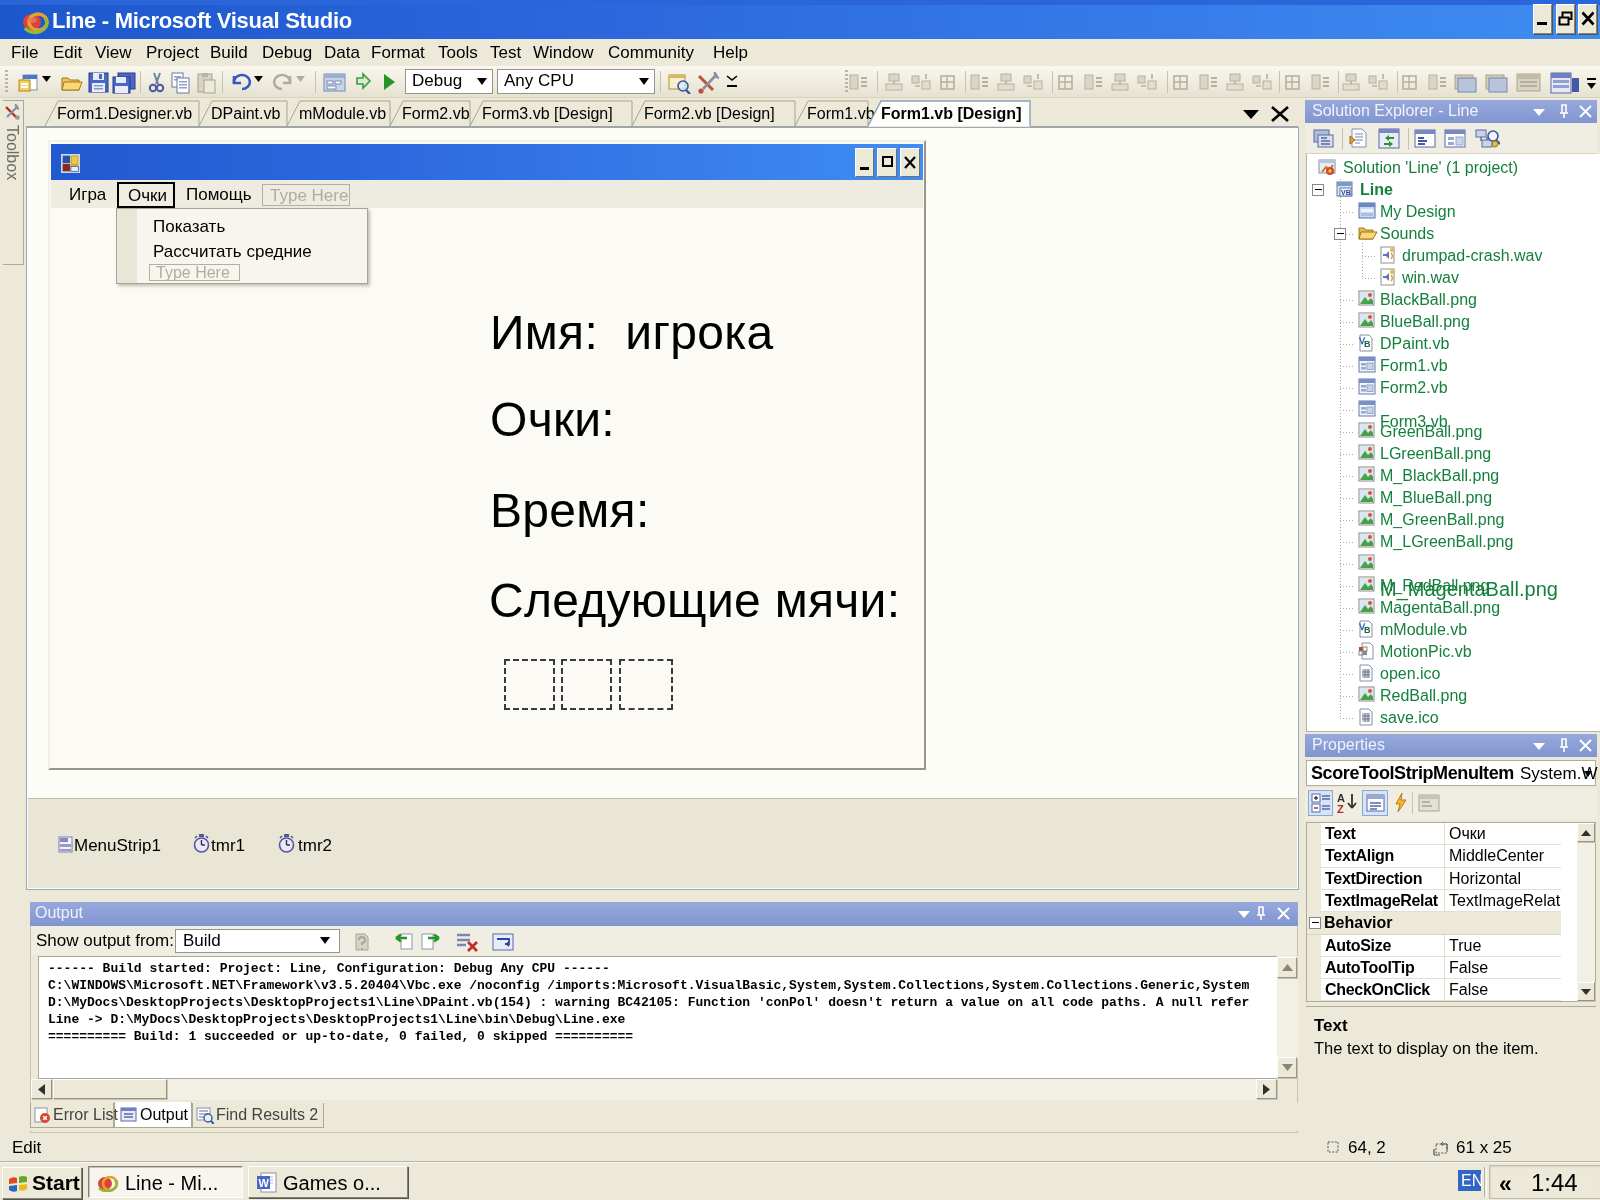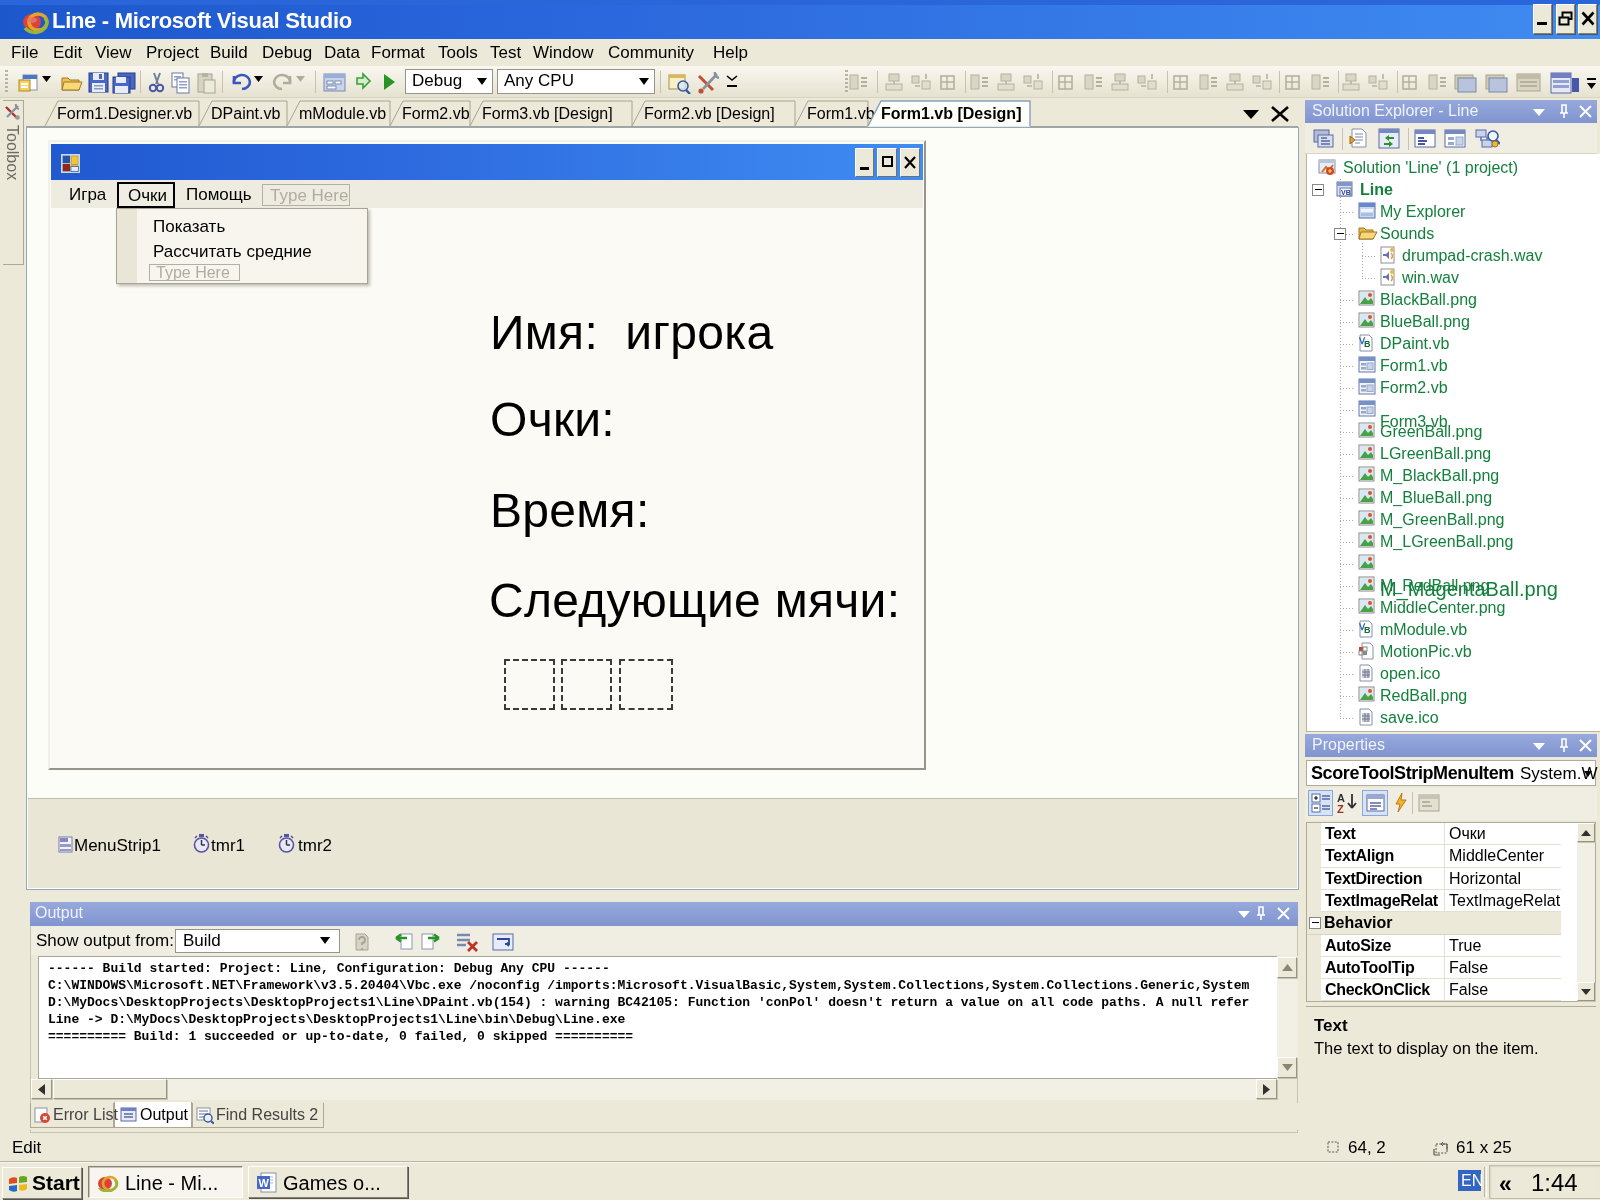--- a/index.html
+++ b/index.html
@@ -576,21 +576,21 @@
 <div class="abs" style="left:8px;top:35px;width:7px;height:1px;background:#000"></div>
 <div class="abs" style="left:33px;top:58px;width:15px;height:1px;background:repeating-linear-gradient(90deg,#b0ac9c 0 1px,transparent 1px 3px)"></div>
 <div class="abs" style="left:51px;top:47px;width:20px;height:20px">
       <svg class="abs" style="left:0;top:1px" width="18" height="17" viewBox="0 0 18 17">
         <rect x="1" y="1" width="16" height="15" fill="#c8d8f0" stroke="#5870a8"></rect>
         <rect x="1" y="1" width="16" height="4" fill="#6888c8"></rect>
         <rect x="3" y="7" width="12" height="3" fill="#f0f4fc"></rect>
         <rect x="3" y="11" width="12" height="3" fill="#a8c0e0"></rect>
       </svg>
     </div>
-<span class="abs" style="left:73px;top:49px;font-size:16px">My Explorer</span>
+<span class="abs" style="left:73px;top:49px;font-size:16px">My Design</span>
 <div class="abs" style="left:33px;top:80px;width:15px;height:1px;background:repeating-linear-gradient(90deg,#b0ac9c 0 1px,transparent 1px 3px)"></div>
 <div class="abs" style="left:51px;top:69px;width:20px;height:20px">
       <svg class="abs" style="left:0;top:2px" width="20" height="16" viewBox="0 0 20 16">
         <path d="M1 3 L1 14 L15 14 L15 5 L8 5 L6 3 Z" fill="#e8b848" stroke="#a07820"></path>
         <path d="M3 7 L19 7 L15 14 L1 14 Z" fill="#f8d878" stroke="#a07820"></path>
       </svg>
     </div>
 <span class="abs" style="left:73px;top:71px;font-size:16px">Sounds</span>
 <div class="abs" style="left:27px;top:74px;width:12px;height:12px;background:#fff;border:1px solid #888"></div>
 <div class="abs" style="left:30px;top:79px;width:7px;height:1px;background:#000"></div>
@@ -758,21 +758,21 @@
 <span class="abs" style="left:73px;top:423px;font-size:16px">M_RedBall.png</span>
 <div class="abs" style="left:33px;top:454px;width:15px;height:1px;background:repeating-linear-gradient(90deg,#b0ac9c 0 1px,transparent 1px 3px)"></div>
 <div class="abs" style="left:51px;top:443px;width:20px;height:20px">
       <svg class="abs" style="left:0;top:1px" width="17" height="17" viewBox="0 0 17 17">
         <rect x="1" y="1" width="15" height="14" fill="#fff" stroke="#888"></rect>
         <rect x="2" y="2" width="13" height="12" fill="#d8e8f0"></rect>
         <path d="M2 14 L7 7 L10 11 L13 8 L15 11 L15 14 Z" fill="#48a048"></path>
         <circle cx="12" cy="5" r="2" fill="#e05030"></circle>
       </svg>
     </div>
-<span class="abs" style="left:73px;top:445px;font-size:16px">MiddleCenter.png</span>
+<span class="abs" style="left:73px;top:445px;font-size:16px">MagentaBall.png</span>
 <div class="abs" style="left:33px;top:476px;width:15px;height:1px;background:repeating-linear-gradient(90deg,#b0ac9c 0 1px,transparent 1px 3px)"></div>
 <div class="abs" style="left:51px;top:465px;width:20px;height:20px">
       <svg class="abs" style="left:0;top:1px" width="16" height="18" viewBox="0 0 16 18">
         <path d="M2 1 h9 l3 3 v13 h-12 Z" fill="#fff" stroke="#8890a8"></path>
         <text x="1" y="10" font-size="9" font-weight="bold" fill="#2868b8" font-family="Liberation Sans">Ⅴ</text>
         <text x="6" y="13" font-size="9" font-weight="bold" fill="#186838" font-family="Liberation Sans">B</text>
       </svg>
     </div>
 <span class="abs" style="left:73px;top:467px;font-size:16px">mModule.vb</span>
 <div class="abs" style="left:33px;top:498px;width:15px;height:1px;background:repeating-linear-gradient(90deg,#b0ac9c 0 1px,transparent 1px 3px)"></div>

